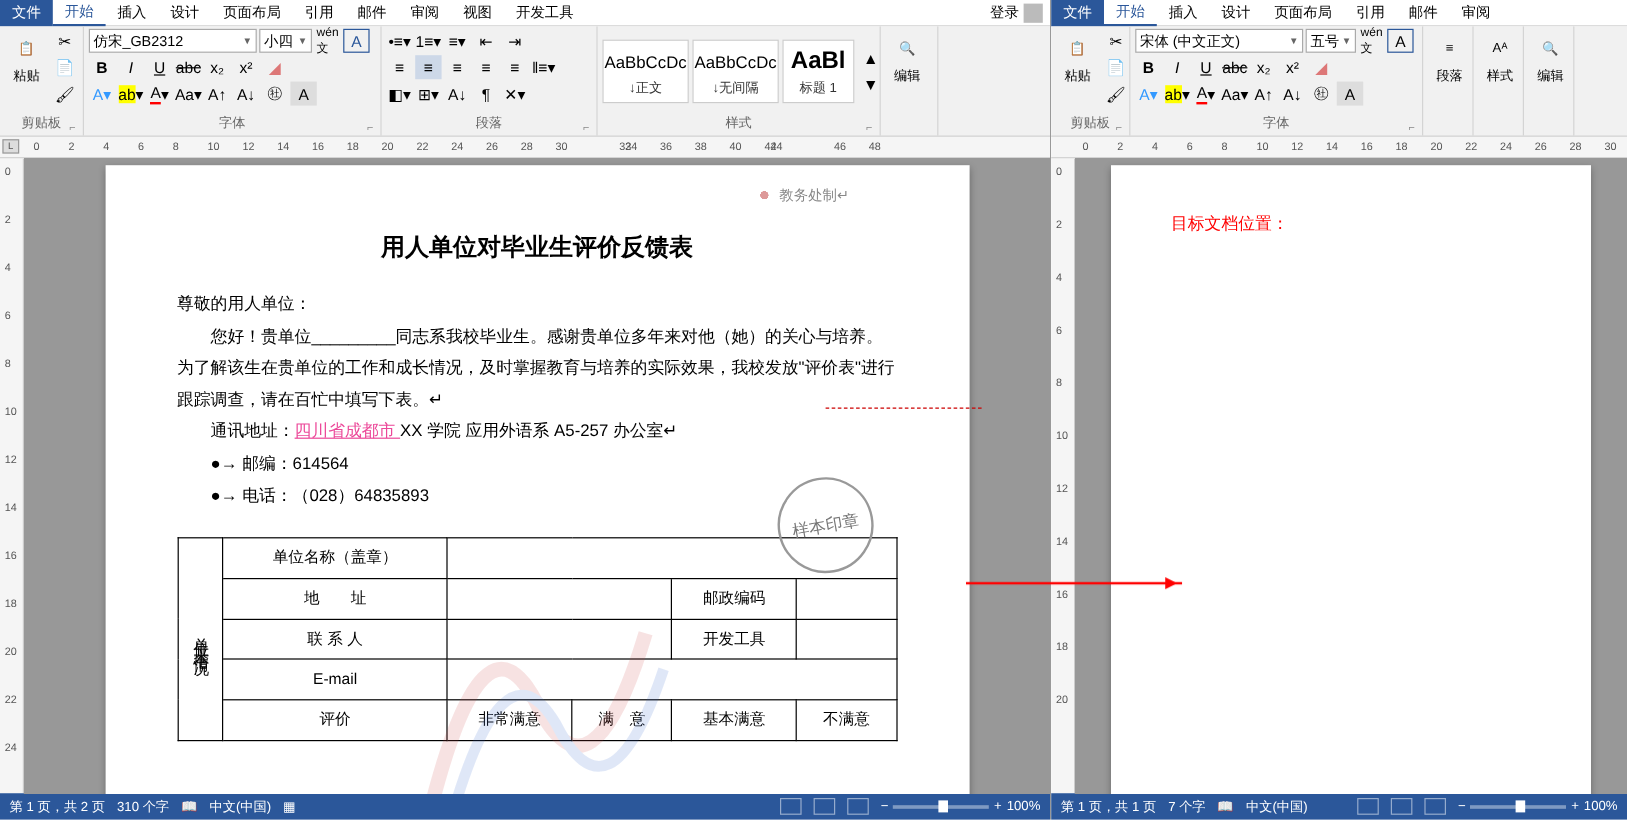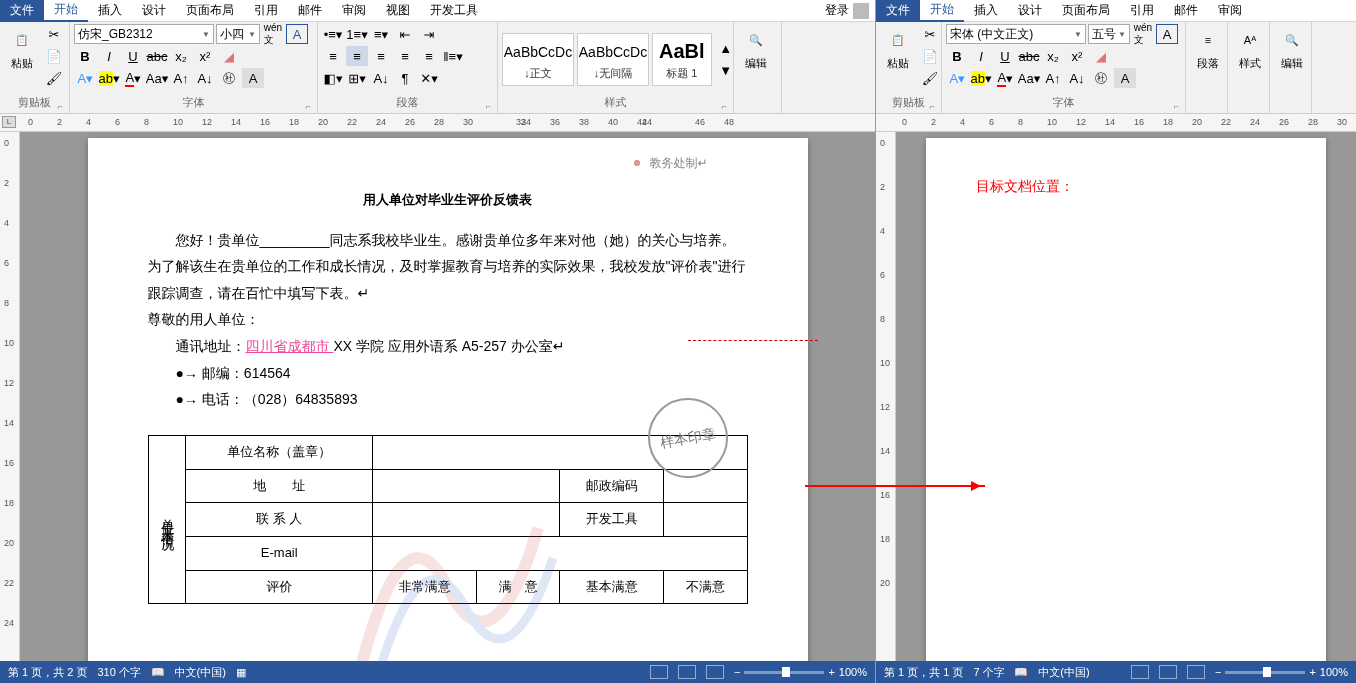--- a/index.html
+++ b/index.html
@@ -30,21 +30,21 @@
 .stylebox .nm{font-size:11px;color:#333}
 .ruler-h{height:18px;background:#f5f5f5;border-bottom:1px solid #ccc;position:relative;font-size:9px;color:#555;overflow:hidden}
 .ruler-h .tick{position:absolute;top:3px}
 .ruler-v{width:20px;background:#f5f5f5;border-right:1px solid #ccc;position:relative;font-size:9px;color:#555}
 .ruler-v .tick{position:absolute;left:4px}
 .editwrap{flex:1;display:flex;overflow:hidden;position:relative}
 .editarea{flex:1;background:#989898;overflow:auto;position:relative}
 .page{background:#fff;margin:6px auto;box-shadow:0 2px 6px rgba(0,0,0,.3);position:relative}
 .page-left{width:720px;min-height:900px;padding:30px 60px;font-family:SimSun,serif;font-size:14px;line-height:1.9}
 .page-right{width:400px;min-height:700px;padding:40px 50px}
-.doc-title{text-align:center;font-size:13px;font-weight:bold;margin:20px 0 14px}
+.doc-title{text-align:center;font-size:20px;font-weight:bold;margin:20px 0 14px}
 .hdrtxt{position:absolute;top:14px;right:100px;color:#888;font-size:12px;display:flex;align-items:center;gap:4px}
 .hdrtxt::before{content:"";width:16px;height:16px;background:radial-gradient(circle,#d99 30%,transparent 31%);border-radius:50%}
 .link{color:#ec4899;text-decoration:underline}
 .hl{background:#f7caac}
 .cmtline{position:absolute;top:202px;right:-10px;width:130px;border-top:1px dashed #c00}
 .stamp{position:absolute;width:80px;height:80px;border:2px solid #999;border-radius:50%;right:80px;top:260px;display:flex;align-items:center;justify-content:center;font-size:14px;color:#777;transform:rotate(-10deg)}
 .tbl{border-collapse:collapse;width:100%;margin-top:22px;font-size:13px}
 .tbl td{border:1px solid #000;padding:4px 6px;text-align:center}
 .tbl .vh{writing-mode:vertical-rl;letter-spacing:4px;width:28px}
 .arrow{position:absolute;top:485px;left:805px;width:180px;height:2px;background:red;z-index:50}
@@ -253,22 +253,22 @@
     <div class="editarea">
       <div class="page page-left">
         <svg class="wavemark" viewBox="0 0 100 100">
             <path d="M20 80 Q35 20 50 50 Q65 80 80 30" stroke="#c44" stroke-width="4" fill="none"></path>
             <path d="M25 85 Q40 30 55 55 Q70 85 85 40" stroke="#36c" stroke-width="3" fill="none"></path>
           </svg>
         <div class="hdrtxt">
             <span>教务处制↵</span>
           </div>
         <div class="doc-title">用人单位对毕业生评价反馈表</div>
+        <p>尊敬的用人单位：</p>
         <p style="text-indent:2em">您好！贵单位_________同志系我校毕业生。感谢贵单位多年来对他（她）的关心与培养。为了解该生在贵单位的工作和成长情况，及时掌握教育与培养的实际效果，我校发放"评价表"进行跟踪调查，请在百忙中填写下表。↵</p>
-        <p>尊敬的用人单位：</p>
         <p style="text-indent:2em"><span>通讯地址：</span><a class="link">四川省成都市 </a><span>XX 学院 应用外语系 A5-257 办公室↵</span></p>
         <p style="text-indent:2em">●→ 邮编：614564</p>
         <p style="text-indent:2em">●→ 电话：（028）64835893</p>
         <div class="stamp">样本印章</div>
         <div class="cmtline"></div>
 
         <table class="tbl">
           <tbody>
               <tr>
                 <td rowspan="5" class="vh">单位基本情况</td>

